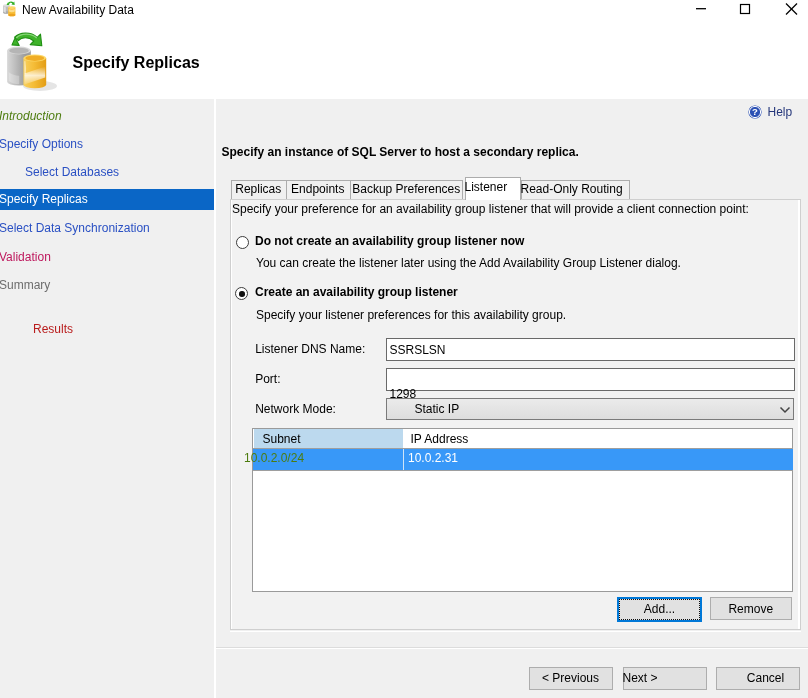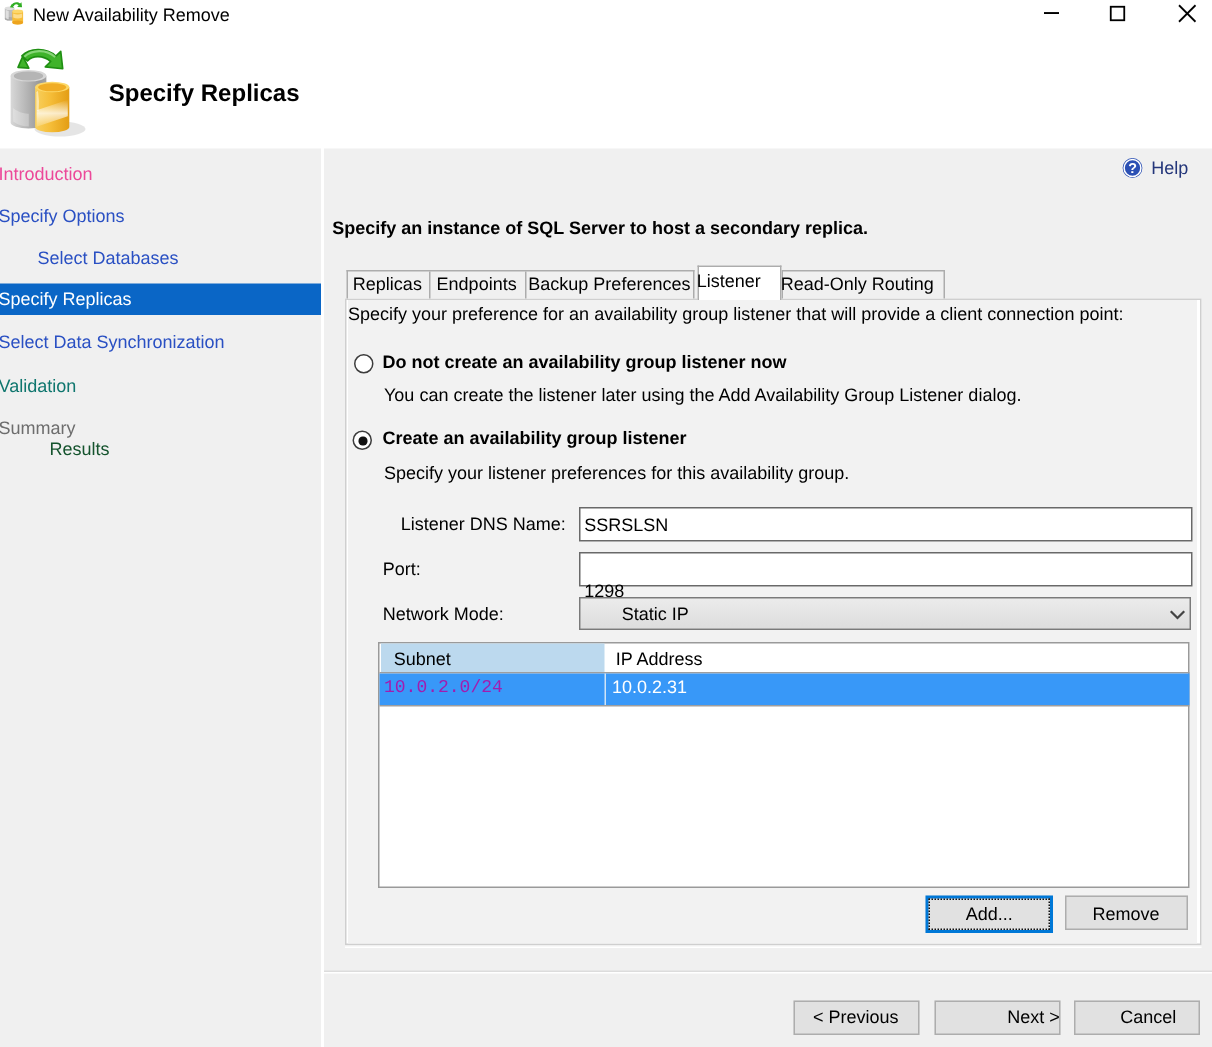--- a/index.html
+++ b/index.html
@@ -21,21 +21,21 @@
   </g>
   <path d="M5.6 3.6 C6.6 1.2 10 0.8 11.4 2.4 L12.3 1.5 L12.7 4.9 L9.4 4.6 L10.4 3.6 C9.2 2.4 7.6 2.7 7.2 4.2 Z" fill="#2fae22"></path>
   <path d="M4.6 4.9 L7.3 5.1 L5.9 2.6 Z" fill="#2fae22"></path>
   <g>
     <path d="M6.2 7.6 L6.2 15 A3.6 1.3 0 0 0 13.4 15 L13.4 7.6 Z" fill="#f7bd37"></path>
     <ellipse cx="9.8" cy="15" rx="3.6" ry="1.3" fill="#eda41f"></ellipse>
     <ellipse cx="9.8" cy="7.6" rx="3.6" ry="1.3" fill="#fcd76a"></ellipse>
     <path d="M6.8 9 q3 1.4 6 0 l0 2.6 q-3 1.4 -6 0 z" fill="#fde29b" opacity="0.85"></path>
   </g>
 </svg>
-<div class="t" style="left:22px; top:3px;">New Availability Remove</div>
+<div class="t" style="left:22px; top:3px;">New Availability Data</div>
 
 <svg class="abs" style="left:690px; top:0;" width="118" height="20" viewBox="0 0 118 20">
   <line x1="6" y1="8.7" x2="16" y2="8.7" stroke="#000" stroke-width="1.3"></line>
   <rect x="50.5" y="4.5" width="9" height="9" fill="none" stroke="#000" stroke-width="1.2"></rect>
   <line x1="96" y1="3.5" x2="107" y2="14.5" stroke="#000" stroke-width="1.2"></line>
   <line x1="107" y1="3.5" x2="96" y2="14.5" stroke="#000" stroke-width="1.2"></line>
 </svg>
 
 <svg class="abs" style="left:0; top:30px;" width="62" height="66" viewBox="0 0 62 66">
   <defs>
@@ -74,29 +74,29 @@
     <ellipse cx="34.8" cy="28.2" rx="9.4" ry="2.7" fill="#f0ad25"></ellipse>
     <path d="M24.4 43.5 L45.2 36.5 L45.2 47.5 L24.4 54.5 Z" fill="url(#ysh)"></path>
     <path d="M25.3 30.5 q1.2 7 0.5 14 l-1.5 -1 l0 -12 z" fill="#ffffff" opacity="0.5"></path>
   </g>
 </svg>
 <div class="t b" style="left:72.5px; top:53px; font-size:16px; line-height:19px;">Specify Replicas</div>
 
 <div class="abs" style="left:0; top:98.5px; width:213.5px; height:599.5px; background:#f0f0f0;"></div>
 <div class="abs" style="left:216px; top:98.5px; width:592px; height:599.5px; background:#f0f0f0;"></div>
 
-<div class="t" style="left:-1px; top:108.5px; color:#ec4899;">Introduction</div>
+<div class="t" style="left:-1px; top:108.5px; color:#4d7c0f;font-style:italic;">Introduction</div>
 <div class="t" style="left:-1px; top:136.7px; color:#2a50c3;">Specify Options</div>
 <div class="t" style="left:-1px; top:164.9px; color:#2a50c3;padding-left:26px;">Select Databases</div>
 <div class="abs" style="left:0; top:188.5px; width:214px; height:21px; background:#0a66c6;"></div>
 <div class="t" style="left:-1px; top:192.1px; color:#ffffff;">Specify Replicas</div>
 <div class="t" style="left:-1px; top:221.3px; color:#2a50c3;">Select Data Synchronization</div>
-<div class="t" style="left:-1px; top:249.5px; color:#0f766e;">Validation</div>
+<div class="t" style="left:-1px; top:249.5px; color:#be185d;">Validation</div>
 <div class="t" style="left:-1px; top:277.7px; color:#6d6d6d;">Summary</div>
-<div class="t" style="left:-1px; top:292px; color:#14532d;padding-left:34px;">Results</div>
+<div class="t" style="left:-1px; top:322px; color:#b91c1c;padding-left:34px;">Results</div>
 
 <svg class="abs" style="left:748px; top:104.5px;" width="14" height="14" viewBox="0 0 14 14">
   <circle cx="7" cy="7" r="6.6" fill="#2b50b4"></circle>
   <circle cx="7" cy="7" r="5.6" fill="none" stroke="#ffffff" stroke-width="1"></circle>
   <text x="7" y="10.4" font-size="9.5" font-weight="bold" fill="#fff" text-anchor="middle" font-family="Liberation Sans">?</text>
 </svg>
 <div class="t" style="left:767.5px; top:104.5px; color:#24367a;">Help</div>
 
 <div class="t b" style="left:221.5px; top:144.5px;">Specify an instance of SQL Server to host a secondary replica.</div>
 
@@ -119,21 +119,21 @@
 
 <div class="abs" style="left:236px; top:235.5px; width:13px; height:13px; border:1.4px solid #3c3c3c; border-radius:50%; background:#fff;"></div>
 <div class="t b" style="left:255px; top:233.5px;">Do not create an availability group listener now</div>
 <div class="t" style="left:256px; top:255.5px;">You can create the listener later using the Add Availability Group Listener dialog.</div>
 
 <div class="abs" style="left:235px; top:286.5px; width:13px; height:13px; border:1.4px solid #3c3c3c; border-radius:50%; background:#fff;"></div>
 <div class="abs" style="left:239px; top:291px; width:5.5px; height:5.5px; border-radius:50%; background:#111;"></div>
 <div class="t b" style="left:255px; top:284.5px;">Create an availability group listener</div>
 <div class="t" style="left:256px; top:307.5px;">Specify your listener preferences for this availability group.</div>
 
-<div class="t" style="left:255.2px; top:341.5px;margin-left:12px;">Listener DNS Name:</div>
+<div class="t" style="left:255.2px; top:341.5px;">Listener DNS Name:</div>
 <div class="abs" style="left:385.5px; top:338px; width:409px; height:22.5px; background:#fff; border:1px solid #696969;"></div>
 <div class="t" style="left:389.5px; top:342.5px;">SSRSLSN</div>
 
 <div class="t" style="left:255.2px; top:371.5px;">Port:</div>
 <div class="abs" style="left:385.5px; top:368px; width:409px; height:22.5px; background:#fff; border:1px solid #696969;"></div>
 <div class="t" style="left:389.5px; top:372.5px;margin-top:14px;">1298</div>
 
 <div class="t" style="left:255.2px; top:401.5px;">Network Mode:</div>
 <div class="abs" style="left:385.5px; top:397.5px; width:408.5px; height:22px; background:linear-gradient(#ebebeb,#dddddd); border:1px solid #7a7a7a;"></div>
 <div class="t" style="left:391.5px; top:401.5px;margin-left:23px;">Static IP</div>
@@ -142,30 +142,30 @@
 </svg>
 
 <div class="abs" style="left:251.5px; top:427.5px; width:541.5px; height:164px; background:#ffffff; border:1px solid #9a9a9a;"></div>
 <div class="abs" style="left:253.5px; top:428.5px; width:149.5px; height:19px; background:#bcd9ee;"></div>
 <div class="t" style="left:262.5px; top:431.5px;">Subnet</div>
 <div class="t" style="left:410.5px; top:431.5px;">IP Address</div>
 <div class="abs" style="left:252.5px; top:447.5px; width:540px; height:1.5px; background:#9e9e9e;"></div>
 <div class="abs" style="left:252.5px; top:449px; width:540px; height:20.5px; background:#3898f8;"></div>
 <div class="abs" style="left:403.3px; top:449px; width:1.2px; height:20.5px; background:#cfe4f7;"></div>
 <div class="abs" style="left:252.5px; top:469.5px; width:540px; height:1.5px; background:#9e9e9e;"></div>
-<div class="t" style="left:256px; top:450.5px; color:#a21caf;font-family:Liberation Mono, monospace;">10.0.2.0/24</div>
+<div class="t" style="left:244px; top:450.5px; color:#4d7c0f;">10.0.2.0/24</div>
 <div class="t" style="left:408px; top:450.5px; color:#fff;">10.0.2.31</div>
 
 <div class="abs" style="left:617px; top:596.5px; width:85px; height:25px; background:#e1e1e1; border:2px solid #0078d7;"></div>
 <div class="abs" style="left:619px; top:599px; width:80.5px; height:20.5px; border:1px dotted #111;"></div>
 <div class="t" style="left:617px; top:601.5px; width:85px; text-align:center;">Add...</div>
 <div class="abs" style="left:709.5px; top:597px; width:82.5px; height:22.5px; background:#e1e1e1; border:1px solid #adadad;"></div>
 <div class="t" style="left:709.5px; top:601.5px; width:82.5px; text-align:center;">Remove</div>
 
 <div class="abs" style="left:216px; top:647px; width:592px; height:1px; background:#dcdcdc;"></div>
 <div class="abs" style="left:216px; top:648px; width:592px; height:1px; background:#ffffff;"></div>
 
 <div class="abs" style="left:528.5px; top:666.5px; width:84px; height:23px; background:#e1e1e1; border:1px solid #adadad;"></div>
 <div class="t" style="left:528.5px; top:670.5px; width:84px; text-align:center;">&lt; Previous</div>
 <div class="abs" style="left:622.5px; top:666.5px; width:84px; height:23px; background:#e1e1e1; border:1px solid #adadad;"></div>
-<div class="t" style="left:622.5px; top:670.5px; width:84px; text-align:right;">Next &gt;</div>
+<div class="t" style="left:622.5px; top:670.5px; width:84px; text-align:left;">Next &gt;</div>
 <div class="abs" style="left:715.5px; top:666.5px; width:84px; height:23px; background:#e1e1e1; border:1px solid #adadad;"></div>
 <div class="t" style="left:715.5px; top:670.5px; width:100px; text-align:center;">Cancel</div>
 
 </body></html>

